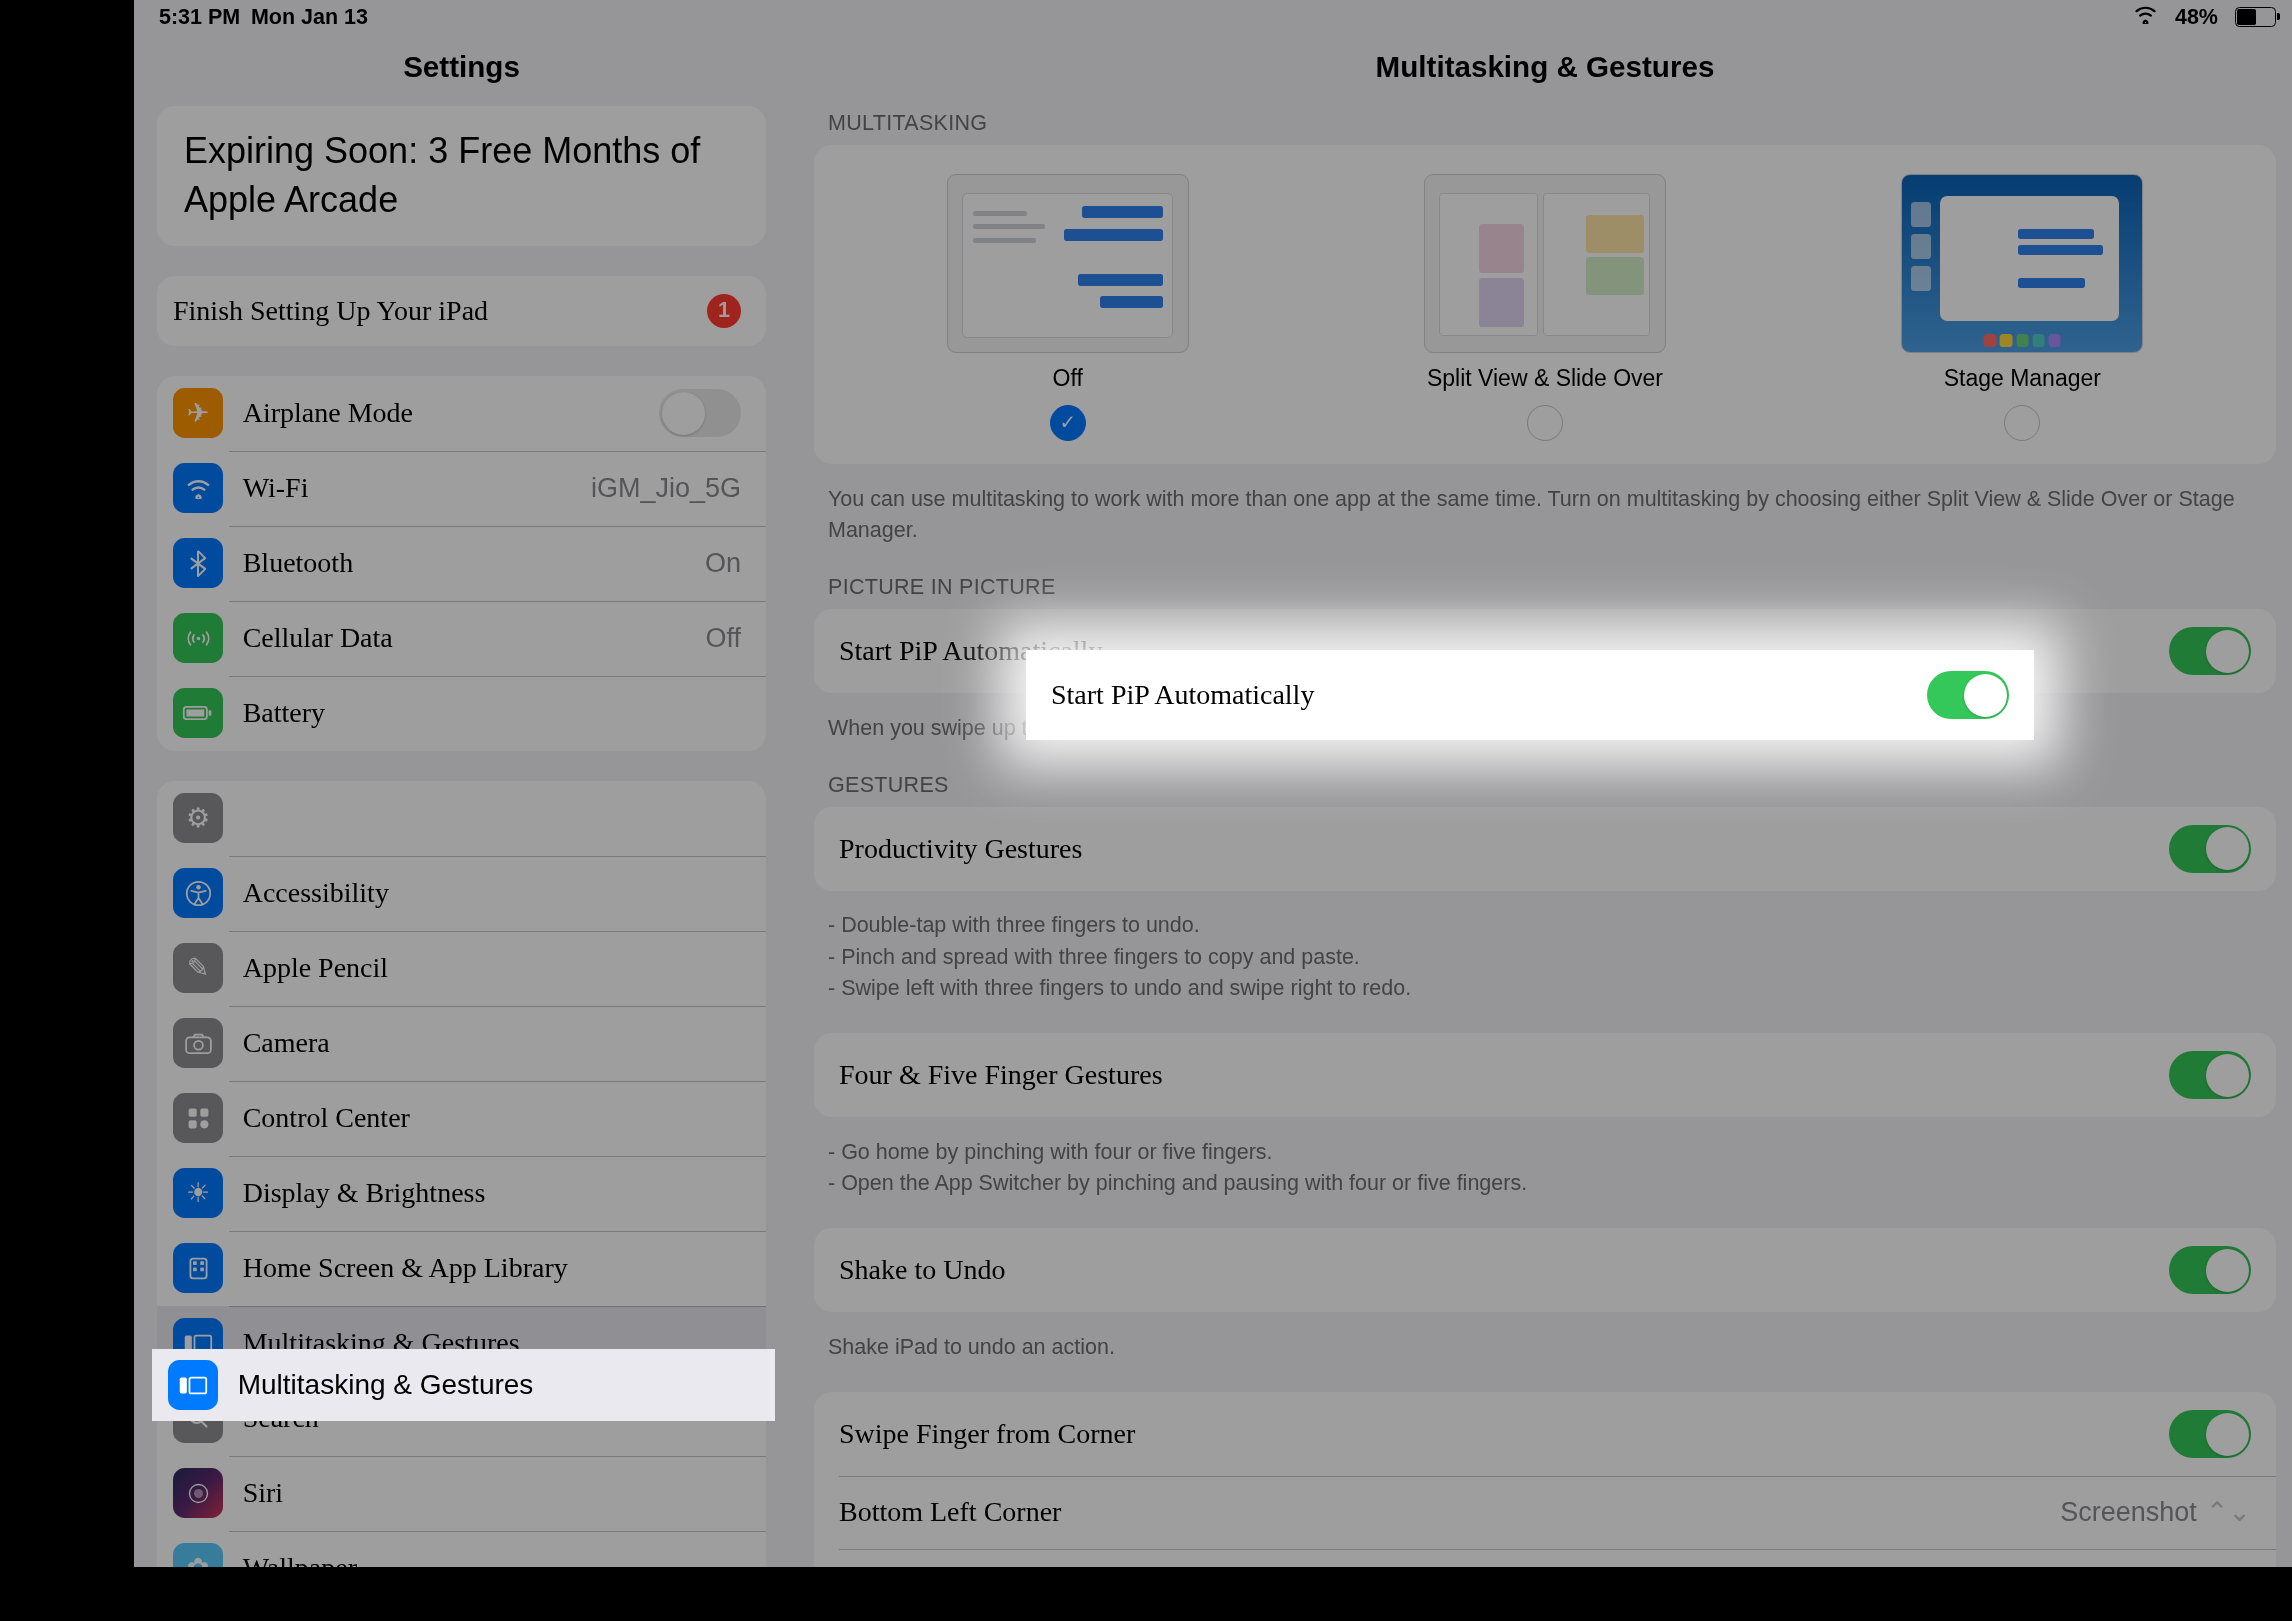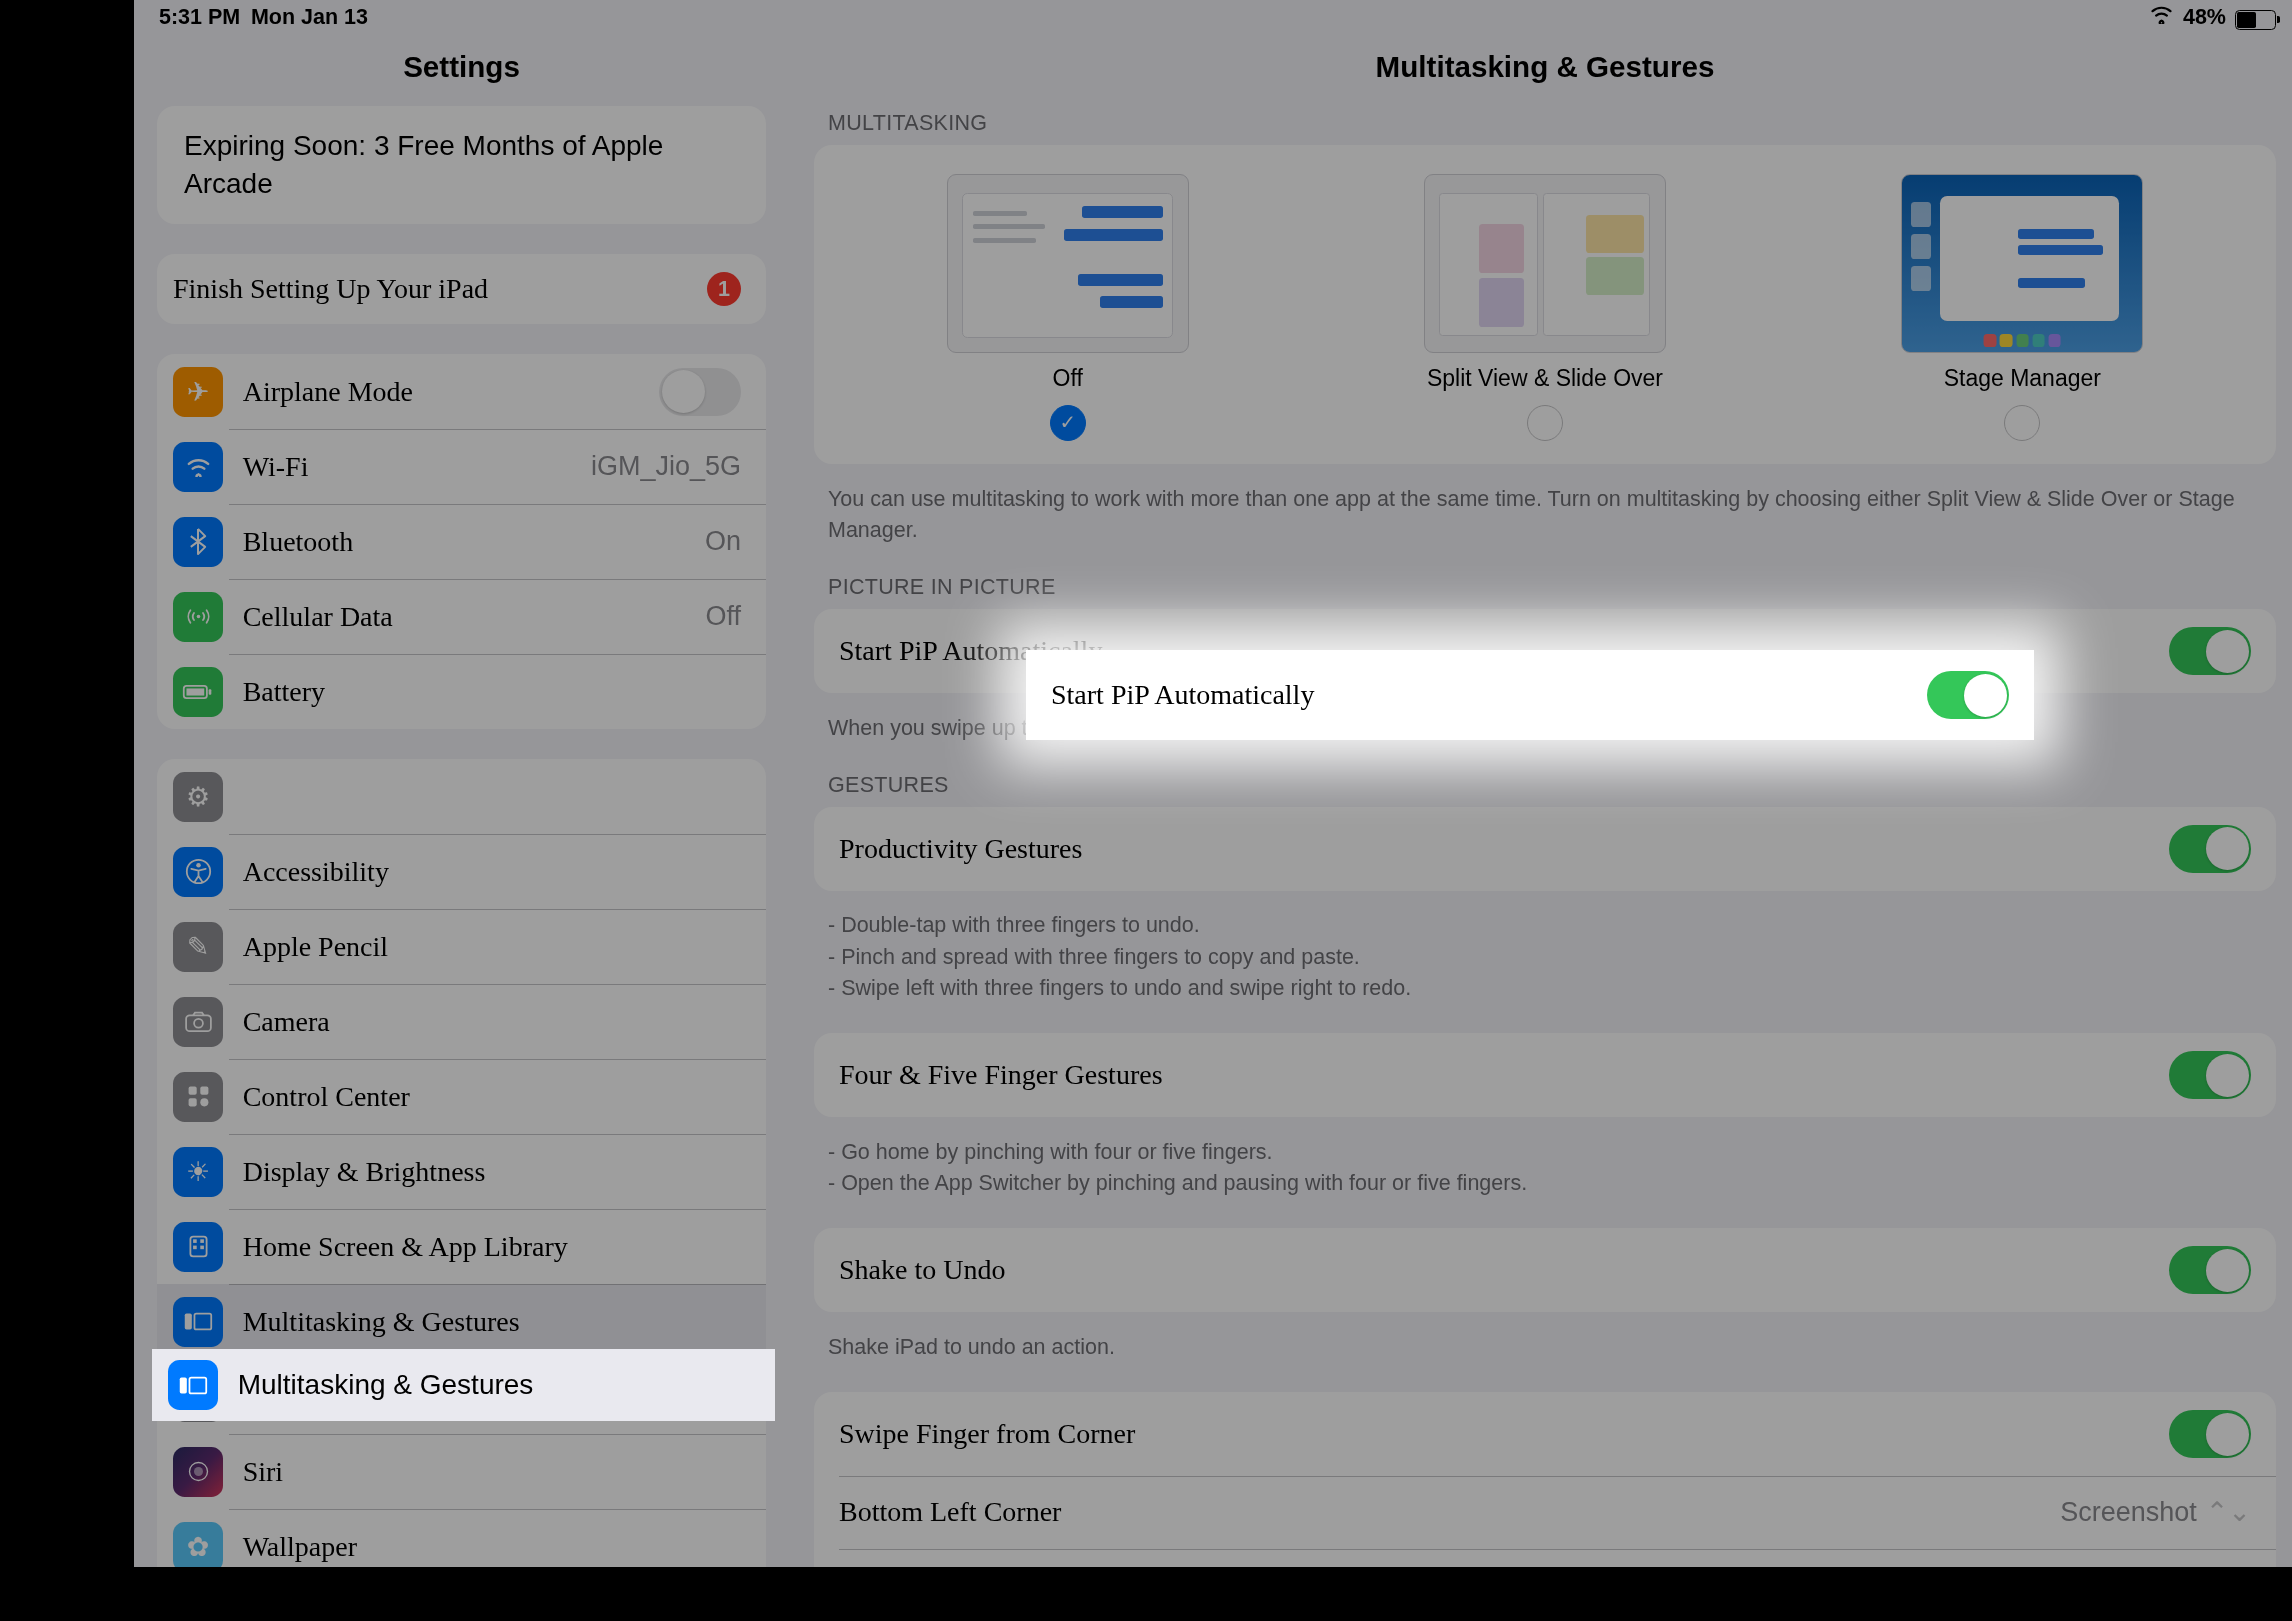--- a/index.html
+++ b/index.html
@@ -4,35 +4,35 @@
 <style>
 * { margin: 0; padding: 0; box-sizing: border-box; font-family: -apple-system, BlinkMacSystemFont, "Segoe UI", sans-serif; }
 body { background: #000; display: flex; justify-content: center; }
 .screen { position: relative; width: 2293px; height: 1567px; background: #000; }
 .ipad-frame { position: absolute; left: 134px; top: 0; width: 2167px; height: 1623px; background: #f2f2f7; border-radius: 0; }
 .dim-overlay { position: absolute; inset: 0; background: rgba(0,0,0,0.38); z-index: 5; pointer-events: none; }
 
 
 .status-bar { position: absolute; top: 0; left: 0; right: 0; height: 34px; display: flex; align-items: center; padding: 0 25px; font-size: 21.5px; font-weight: 600; color: #000; z-index: 2; }
 .status-left { display: flex; gap: 10.7px; }
-.status-right { margin-left: auto; display: flex; align-items: flex-end; gap: 9px; }
+.status-right { margin-left: auto; display: flex; align-items: center; gap: 17px; }
 .battery-box { display:inline-block; width:41px; height:19.7px; border:1.8px solid #000; border-radius:4.5px; position:relative; }
 .battery-box::after { content:''; position:absolute; right:-5.4px; top:4.5px; width:3.6px; height:7.2px; background:#000; border-radius:0 1.8px 1.8px 0; }
 .battery-fill { position:absolute; left:0.9px; top:0.9px; bottom:0.9px; width:48%; background:#000; border-radius:1.8px; }
 
 
 .left-pane { position:absolute; left:0; top:0; width:655px; height:1623px; background:#f2f2f7; }
 .right-pane { position:absolute; left:655px; top:0; right:0; height:1623px; background:#f2f2f7; }
 
 .section-title { text-align:center; font-size:29.6px; font-weight:600; color:#000; padding: 50px 0 21.5px; }
 .left-pane .section-title { padding-top: 50px; }
 .right-pane .section-title { padding-top: 50px; }
 
 .group { background:#fff; border-radius:18px; margin: 0 23px 30px; overflow:hidden; }
-.info-row { padding: 21.5px 27px; font-size:28px; color:#000; line-height:1.35; }
+.info-row { padding: 21.5px 27px; font-size:36px; color:#000; line-height:1.35; }
 .row { display:flex; align-items:center; padding: 12.5px 25px 12.5px 16px; min-height:70px; font-size:28px; color:#000; position:relative; }
 .row + .row::before { content:''; position:absolute; left:72px; right:0; top:0; height:0.9px; background: rgba(60,60,67,0.29); }
 .row.noicon + .row::before, .row.noicon::before { left: 25px; }
 .icon { width:50px; height:50px; border-radius:11.6px; margin-right:19.7px; flex:0 0 50px; display:flex; align-items:center; justify-content:center; font-size:27px; color:#fff; }
 .row-label { flex:1;font-family:Liberation Serif, serif; }
 .row-value { color:#8a8a8e; font-size:27px; }
 .chev { color:#c5c5c7; font-size:27px; margin-left:9px; }
 .badge { background:#ff3b30; color:#fff; width:34px; height:34px; border-radius:17px; display:flex; align-items:center; justify-content:center; font-size:21.5px; font-weight:600; }
 
 .toggle { width:82px; height:48px; border-radius:24px; background:#e9e9eb; position:relative; }

